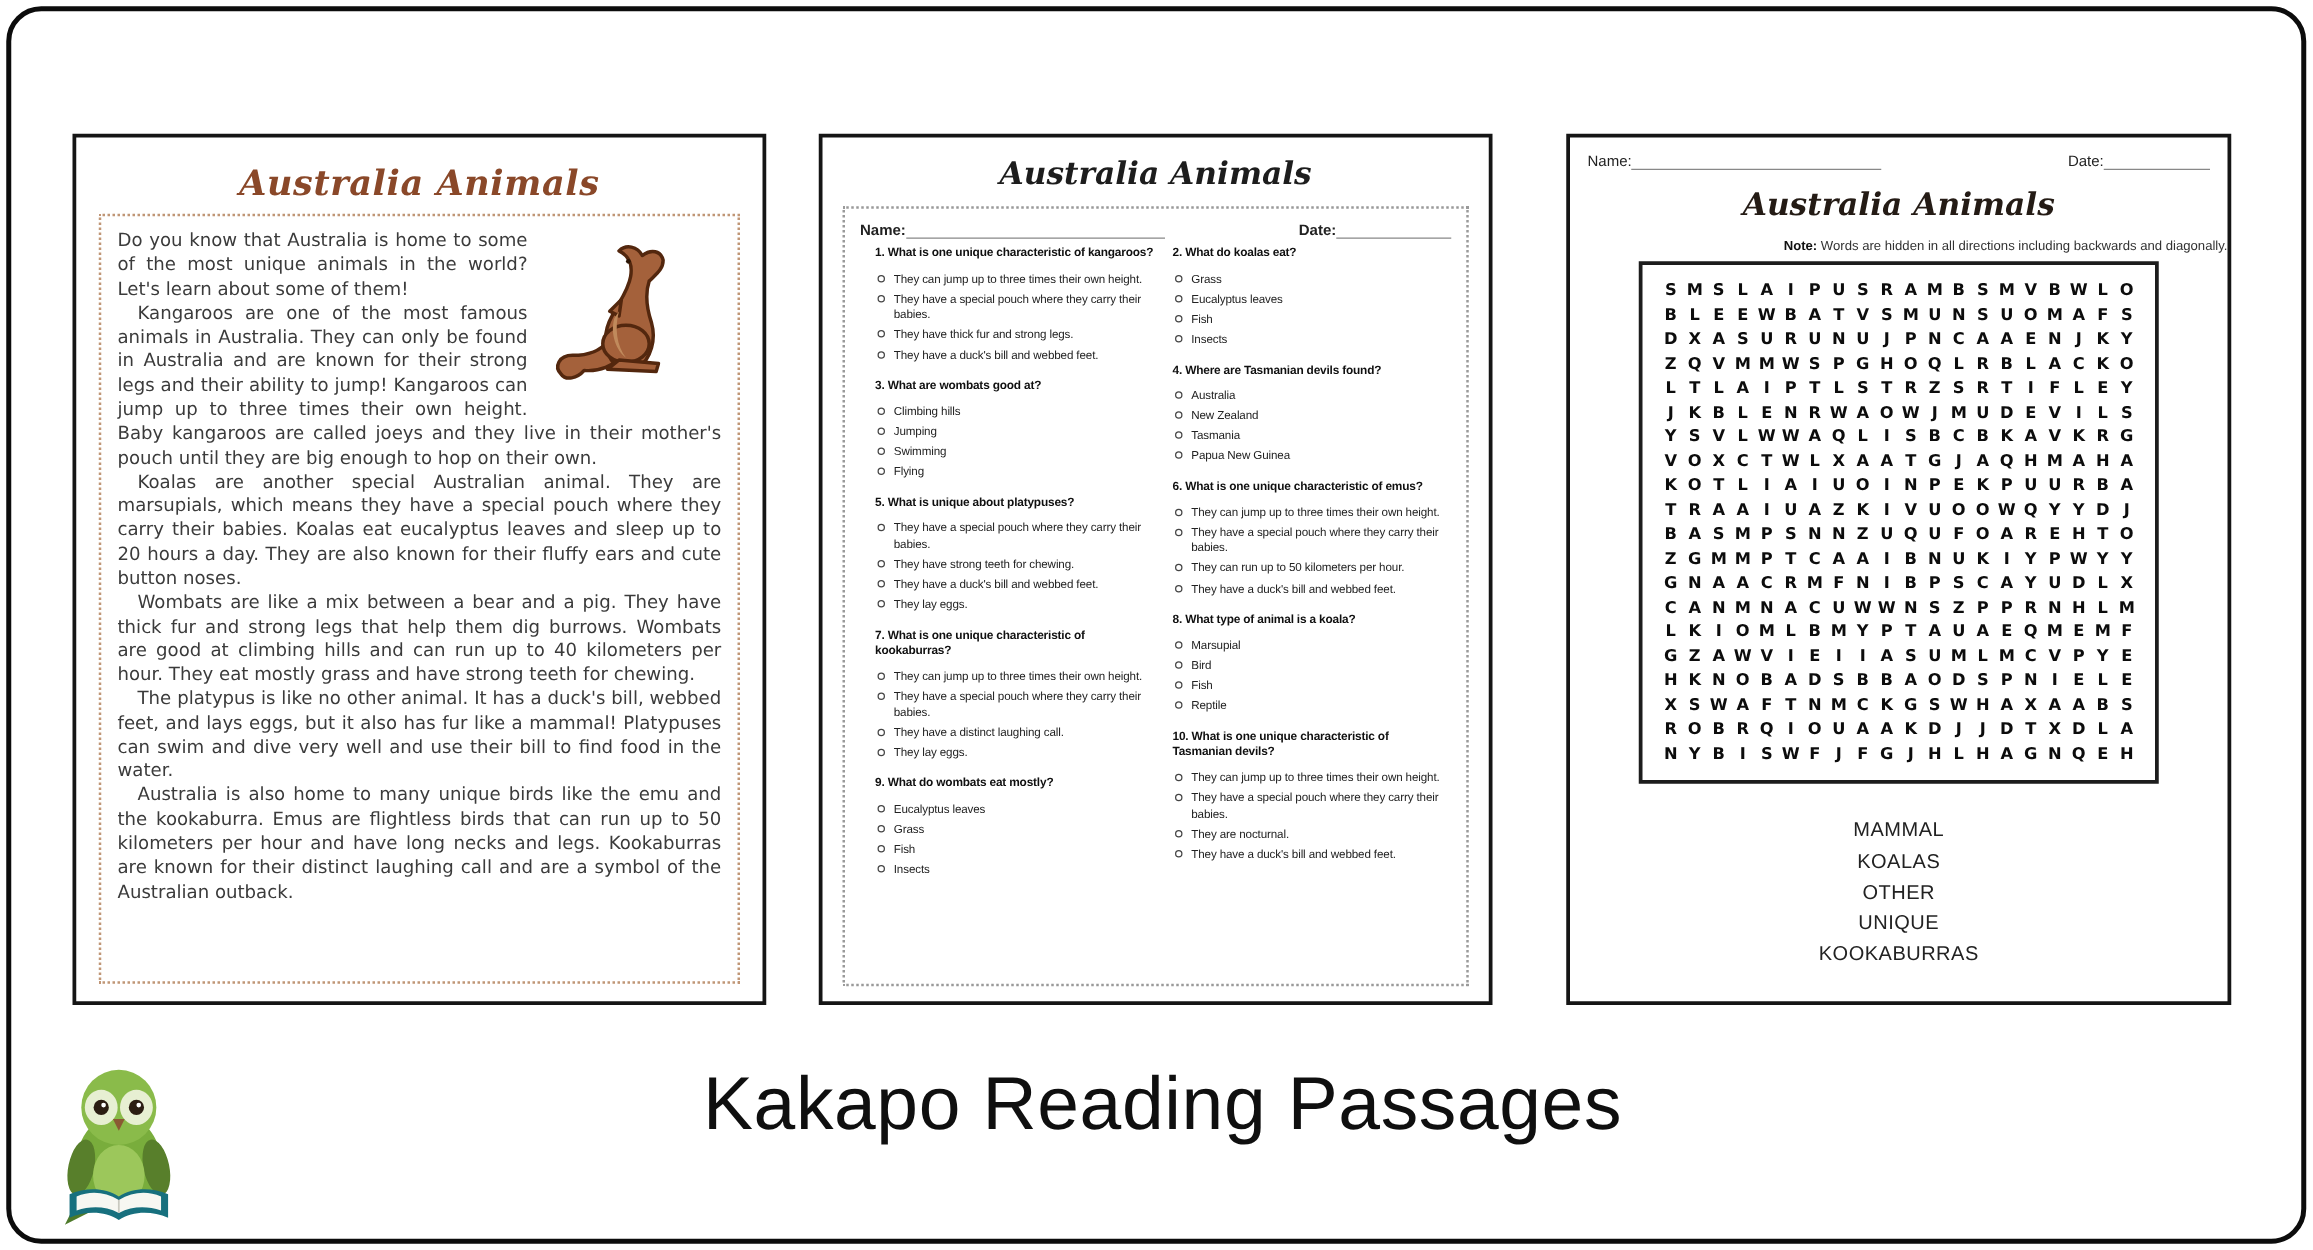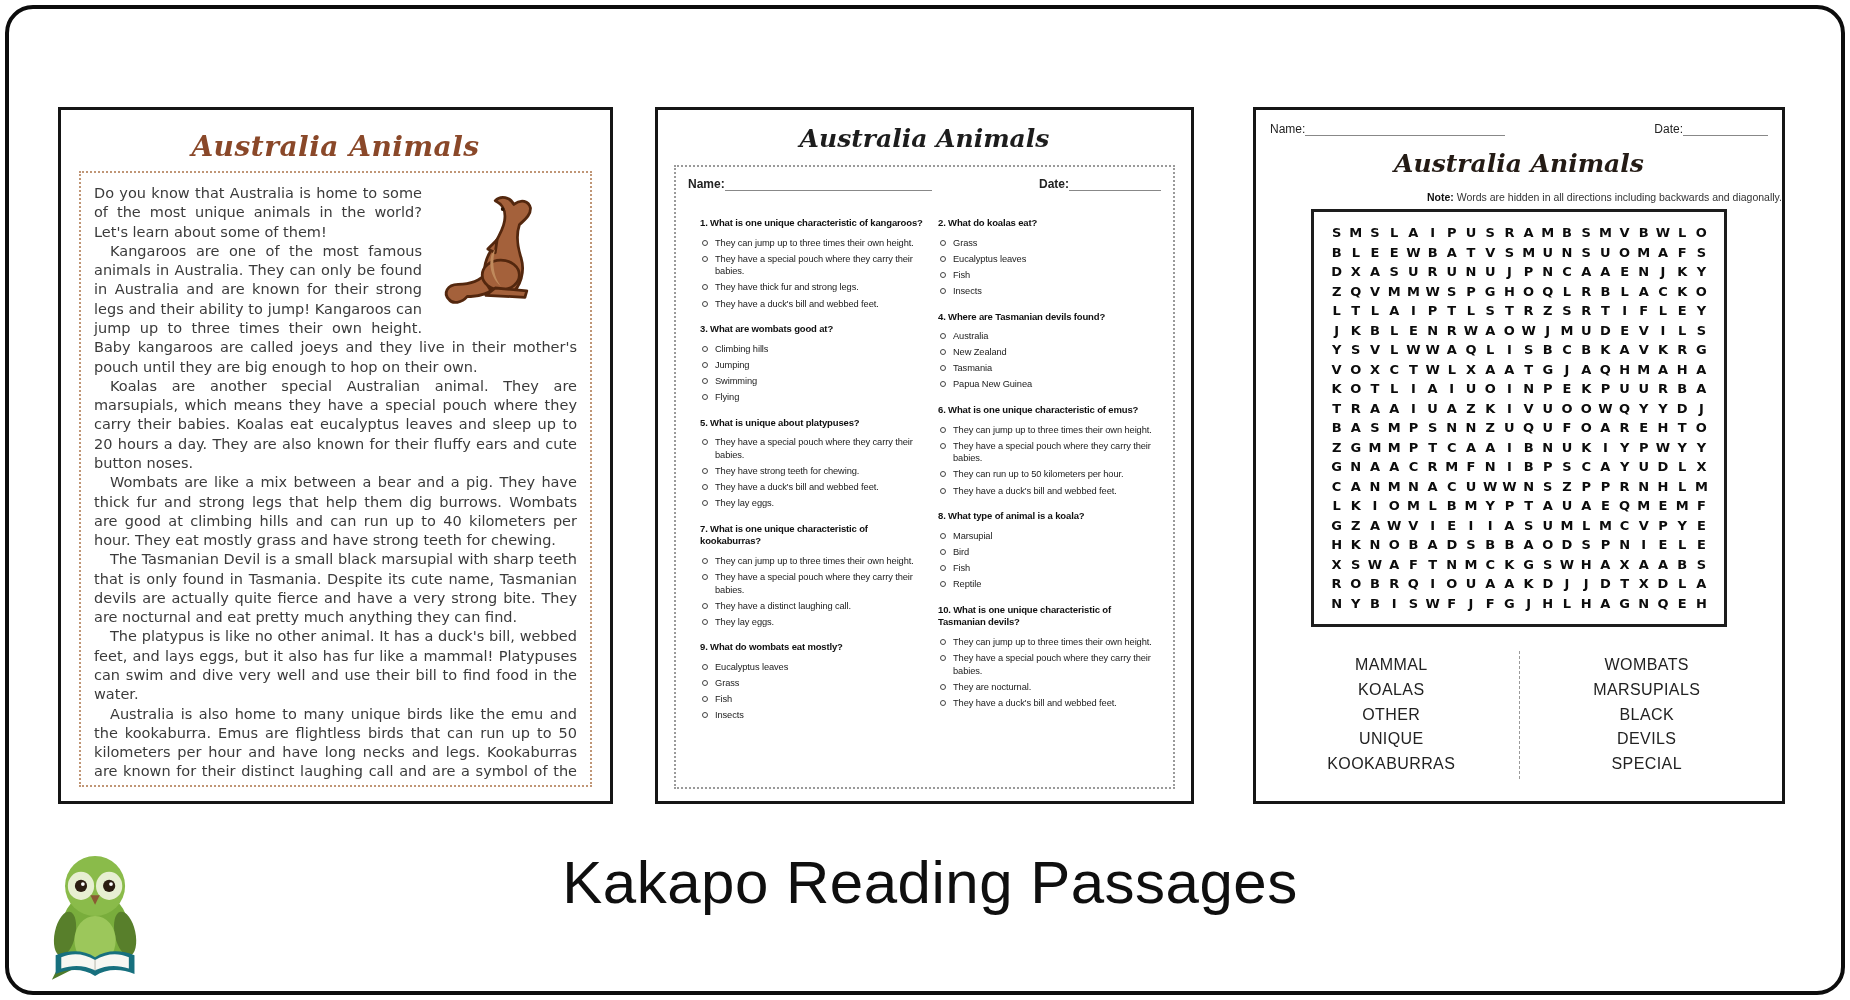--- a/index.html
+++ b/index.html
@@ -27,21 +27,21 @@
 
   
   .questions-box{position:absolute;left:16px;right:16px;top:55px;bottom:12px;
     border:2px dotted #9a9a9a;padding:10px 12px;box-sizing:border-box;overflow:hidden;}
   .nd-row{display:flex;align-items:flex-end;font-size:12px;color:#222;}
   .nd-label{font-weight:700;white-space:nowrap;}
   .nd-line{display:inline-block;border-bottom:1.5px solid #888;height:13px;}
   .p2-name-line{width:207px;}
   .p2-date-line{width:92px;}
   .nd-spacer{flex:1;}
-  .q-cols{display:flex;gap:15px;margin-top:20px;padding-left:12px;}
+  .q-cols{display:flex;gap:15px;margin-top:0;padding-left:12px;}
   .q-col{flex:1;min-width:0;}
   .q-head{font-weight:700;font-size:9.5px;letter-spacing:-.15px;line-height:1.35;color:#101010;margin:13px 0 7px;}
   .q-head.first{margin-top:6px;}
   .opt{display:flex;gap:7px;font-size:9.3px;letter-spacing:-.1px;line-height:1.35;color:#222;margin:0 0 3.5px;}
   .opt .dot{width:4px;height:4px;border:1px solid #444;border-radius:50%;flex:0 0 auto;margin-top:3px;margin-left:2px;background:#fff;}
   .opt .txt{flex:1;}
 
   
   .p3-head{display:flex;align-items:flex-end;font-size:12px;color:#222;padding:12px 14px 0;}
   .p3-head .nd-label{font-weight:400;}
@@ -81,21 +81,20 @@
         </g>
         <path fill="#c08a5c" d="M60 70 C56 84 58 100 66 110 C58 104 52 90 56 76 Z"></path>
         <circle cx="68" cy="27" r="2" fill="#2c1505"></circle>
       </svg>
     </div>
     <div id="paragraphs">
         <p class="para first">Do you know that Australia is home to some of the most unique animals in the world? Let's learn about some of them!</p>
         <p class="para">Kangaroos are one of the most famous animals in Australia. They can only be found in Australia and are known for their strong legs and their ability to jump! Kangaroos can jump up to three times their own height. Baby kangaroos are called joeys and they live in their mother's pouch until they are big enough to hop on their own.</p>
         <p class="para">Koalas are another special Australian animal. They are marsupials, which means they have a special pouch where they carry their babies. Koalas eat eucalyptus leaves and sleep up to 20 hours a day. They are also known for their fluffy ears and cute button noses.</p>
         <p class="para">Wombats are like a mix between a bear and a pig. They have thick fur and strong legs that help them dig burrows. Wombats are good at climbing hills and can run up to 40 kilometers per hour. They eat mostly grass and have strong teeth for chewing.</p>
-        <p class="para">The Tasmanian Devil is a small black marsupial with sharp teeth that is only found in Tasmania. Despite its cute name, Tasmanian devils are actually quite fierce and have a very strong bite. They are nocturnal and eat pretty much anything they can find.</p>
         <p class="para">The platypus is like no other animal. It has a duck's bill, webbed feet, and lays eggs, but it also has fur like a mammal! Platypuses can swim and dive very well and use their bill to find food in the water.</p>
         <p class="para">Australia is also home to many unique birds like the emu and the kookaburra. Emus are flightless birds that can run up to 50 kilometers per hour and have long necks and legs. Kookaburras are known for their distinct laughing call and are a symbol of the Australian outback.</p>
       </div>
   </div>
 </section>
 
 <section class="page page2">
   <h1 class="script-title">Australia Animals</h1>
   <div class="questions-box">
     <div class="nd-row">
@@ -718,27 +717,20 @@
         <span class="ws-cell">H</span>
       </div>
   </div>
   <div class="word-list" id="word-list">
       <div class="word-col">
         <div class="word">MAMMAL</div>
         <div class="word">KOALAS</div>
         <div class="word">OTHER</div>
         <div class="word">UNIQUE</div>
         <div class="word">KOOKABURRAS</div>
-      </div>
-      <div class="word-col">
-        <div class="word">WOMBATS</div>
-        <div class="word">MARSUPIALS</div>
-        <div class="word">BLACK</div>
-        <div class="word">DEVILS</div>
-        <div class="word">SPECIAL</div>
       </div>
     </div>
 </section>
 
 <div class="footer-brand">Kakapo Reading Passages</div>
 <div class="logo">
   <svg viewBox="0 0 130 150" width="122" height="146">
     <path d="M30 120 L18 144 L42 132 Z" fill="#4e7a2a"></path>
     <ellipse cx="64" cy="92" rx="36" ry="42" fill="#79ad3c"></ellipse>
     <ellipse cx="32" cy="95" rx="11" ry="24" fill="#587f2b" transform="rotate(12 32 95)"></ellipse>

